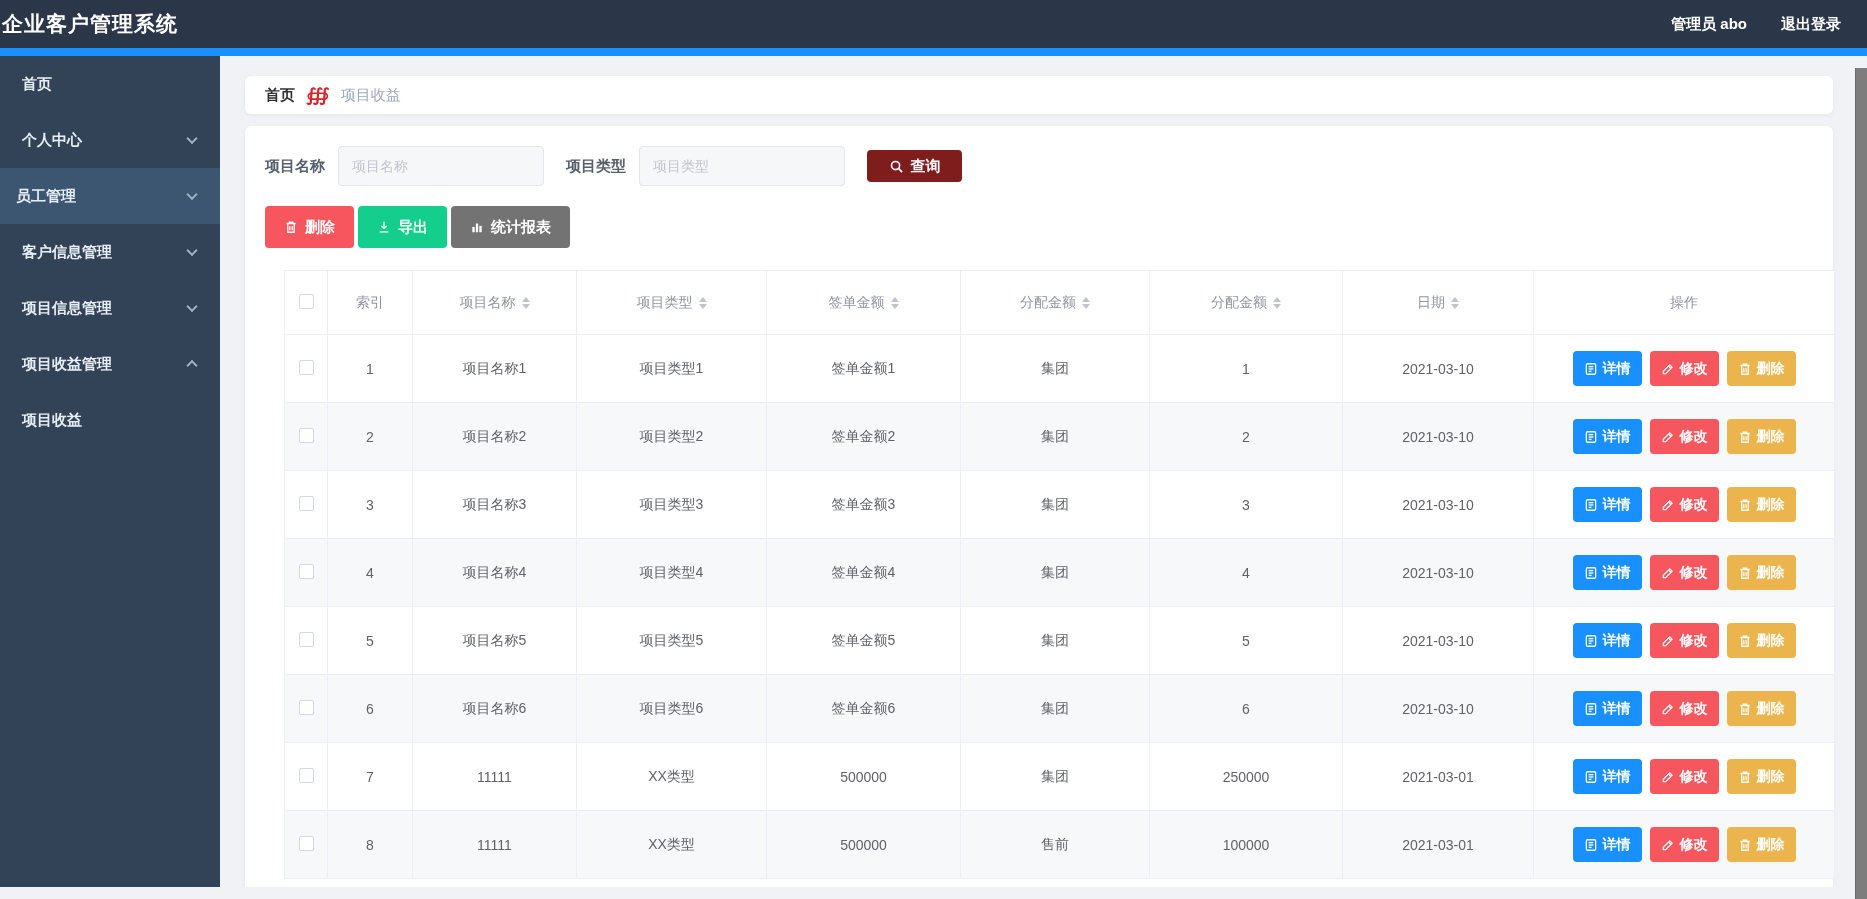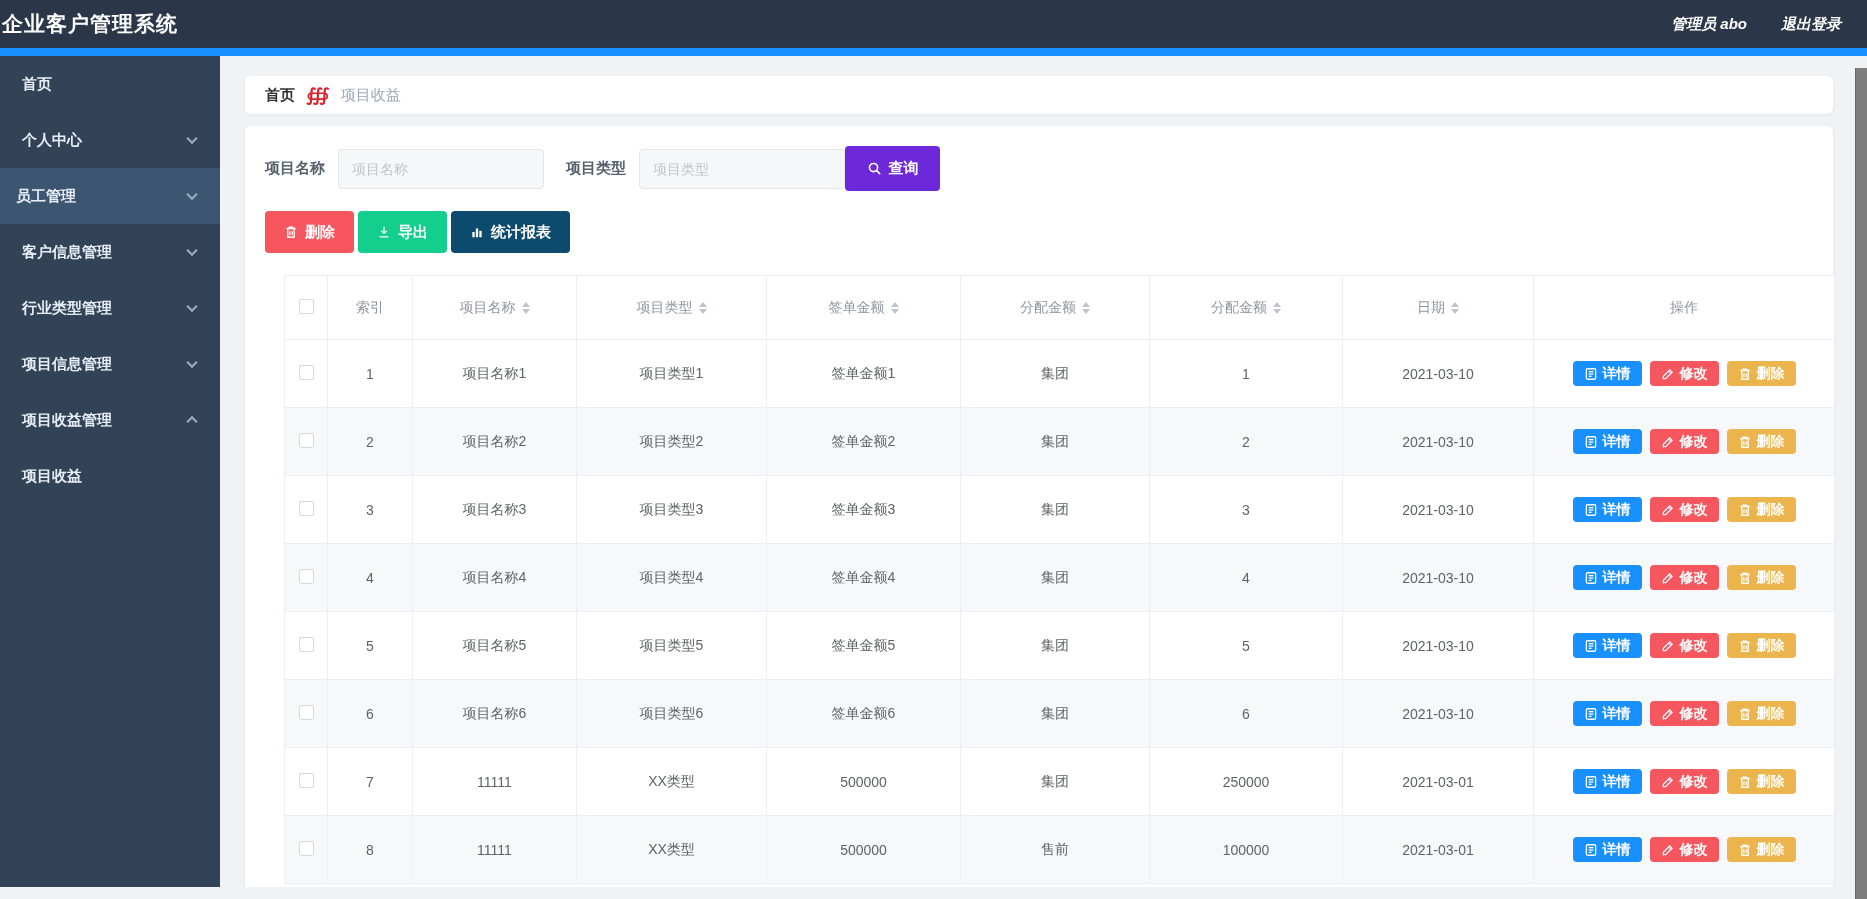--- a/index.html
+++ b/index.html
@@ -11,21 +11,21 @@
   }
 
   
   .topbar {
     height:48px; background:#2b3648;
     display:flex; align-items:center; justify-content:space-between;
     padding:0 26px 0 2px;
   }
   .app-title { color:#ffffff; font-size:21px; font-weight:bold; letter-spacing:1px; }
   .topbar-right { display:flex; align-items:center; gap:34px; }
-  .topbar-right span { color:#ffffff; font-size:15px; font-weight:600;font-style:italic; }
+  .topbar-right span { color:#ffffff; font-size:15px; font-weight:600; }
   .blue-strip { height:8px; background:#1890ff; }
 
   
   .layout { display:flex; height:831px; position:relative;justify-content:center; }
 
   
   .sidebar { width:220px; flex-shrink:0; background:#324358; }
   .menu-item {
     height:56px; display:flex; align-items:center;
     padding:0 22px; position:relative;
@@ -62,28 +62,28 @@
   }
   .form-input::placeholder { color:#c0c4cc; }
   .form-label + .form-input + .form-label,
   .ml20 { margin-left:22px; }
 
   .btn {
     display:inline-flex; align-items:center; justify-content:center; gap:7px;
     border:none; border-radius:4px; color:#ffffff;
     font-size:15px; font-weight:600; cursor:pointer; font-family:inherit;
   }
-  .btn-query { width:95px; height:45px; background:#6d28d9; }
+  .btn-query { width:95px; height:32px; background:#7f1d1d; margin-left:22px; }
 
   
   .toolbar { margin-top:20px; display:flex; }
   .toolbar .btn { height:42px; padding:0 19px; margin-right:4px; }
   .btn-danger  { background:#f8565e; }
   .btn-success { background:#13ce8c; }
-  .btn-warning { background:#0c4a6e; }
+  .btn-warning { background:#737373; }
 
   
   table { width:1550px; margin-top:22px; border-collapse:collapse; table-layout:fixed;margin-left:19px; }
   table, th, td { border:1px solid #ebeef5; }
   th {
     height:64px; font-size:14px; font-weight:500; color:#8f959e;
     text-align:center; background:#ffffff; padding:0 4px;
   }
   td { height:68px; font-size:14px; color:#606266; text-align:center; background:#ffffff; }
   tr.striped td { background:#f7f8fa; }
@@ -96,21 +96,21 @@
   .checkbox {
     display:inline-block; width:15px; height:15px;
     border:1px solid #d4d9e0; border-radius:2px; background:#fff; cursor:pointer;
   }
   .carets { display:inline-flex; flex-direction:column; gap:2px; margin-left:6px; vertical-align:middle; }
   .caret-up   { width:0; height:0; border-left:4px solid transparent; border-right:4px solid transparent; border-bottom:5px solid #c0c4cc; }
   .caret-down { width:0; height:0; border-left:4px solid transparent; border-right:4px solid transparent; border-top:5px solid #c0c4cc; }
 
   .btn-sm {
     display:inline-flex; align-items:center; justify-content:center; gap:5px;
-    height:25px; padding:0 11px; border:none; border-radius:4px;
+    height:35px; padding:0 11px; border:none; border-radius:4px;
     color:#fff; font-size:14px; font-weight:600; cursor:pointer; font-family:inherit;
     margin:0 4px;
   }
   .btn-sm.blue   { background:#1890ff; }
   .btn-sm.red    { background:#f6575f; }
   .btn-sm.yellow { background:#ecb44d; }
 
   .icon { display:inline-flex; }
   .icon svg { display:block; }
 
@@ -141,24 +141,20 @@
       <div class="menu-item">
         <span>个人中心</span>
         <span class="chev down"></span>
       </div>
       <div class="menu-item active">
         <span>员工管理</span>
         <span class="chev down"></span>
       </div>
       <div class="menu-item">
         <span>客户信息管理</span>
-        <span class="chev down"></span>
-      </div>
-      <div class="menu-item">
-        <span>行业类型管理</span>
         <span class="chev down"></span>
       </div>
       <div class="menu-item">
         <span>项目信息管理</span>
         <span class="chev down"></span>
       </div>
       <div class="menu-item">
         <span>项目收益管理</span>
         <span class="chev up"></span>
       </div>

